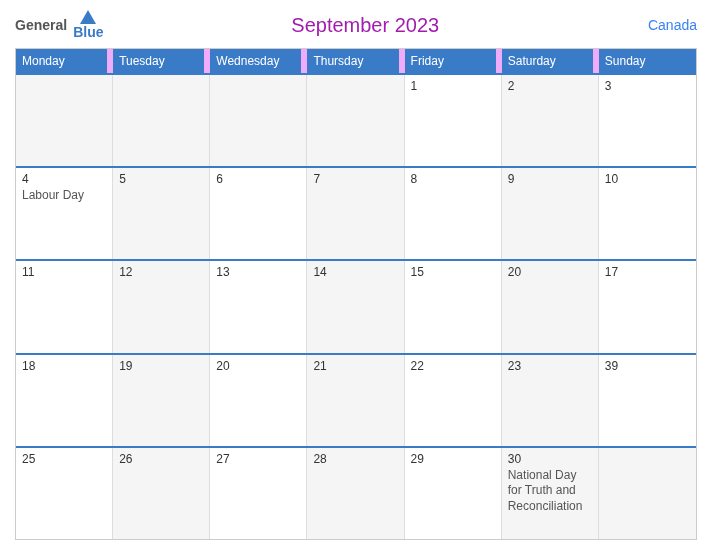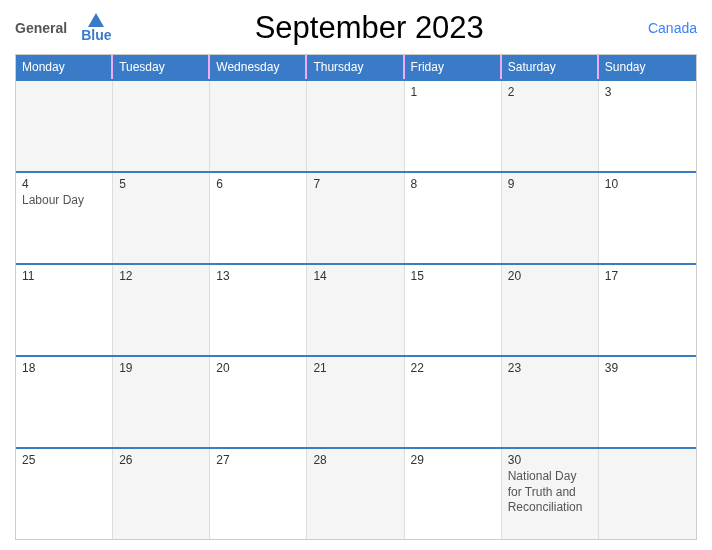--- a/index.html
+++ b/index.html
@@ -25,21 +25,21 @@
     .header {
       display: flex;
       align-items: center;
       justify-content: space-between;
       margin-bottom: 8px;
     }
 
     .logo {
       display: flex;
       align-items: center;
-      gap: 12px;
+      gap: 4px;
     }
 
     .logo-text-general {
       font-size: 14px;
       font-weight: bold;
       color: #555;
     }
 
     .logo-text-blue {
       font-size: 14px;
@@ -50,23 +50,23 @@
     .logo-triangle {
       width: 0;
       height: 0;
       border-left: 8px solid transparent;
       border-right: 8px solid transparent;
       border-bottom: 14px solid #3a7bc8;
       display: inline-block;
     }
 
     .calendar-title {
-      font-size: 31px;
+      font-size: 20px;
       font-weight: normal;
-      color: #000000;
+      color: #a21caf;
       text-align: center;
       flex: 1;
     }
 
     .country {
       font-size: 14px;
       color: #3b82f6;
       text-align: right;
       min-width: 70px;
     }
@@ -84,21 +84,21 @@
       display: grid;
       grid-template-columns: repeat(7, 1fr);
       background: #3a7bc8;
     }
 
     .day-header {
       padding: 5px 6px;
       color: #fff;
       font-size: 12px;
       font-weight: normal;
-      border-right: 2px solid #f0abfc;
+      border-right: 6px solid #f0abfc;
     }
 
     .day-header:last-child {
       border-right: none;
     }
 
     
     .weeks {
       display: flex;
       flex-direction: column;

